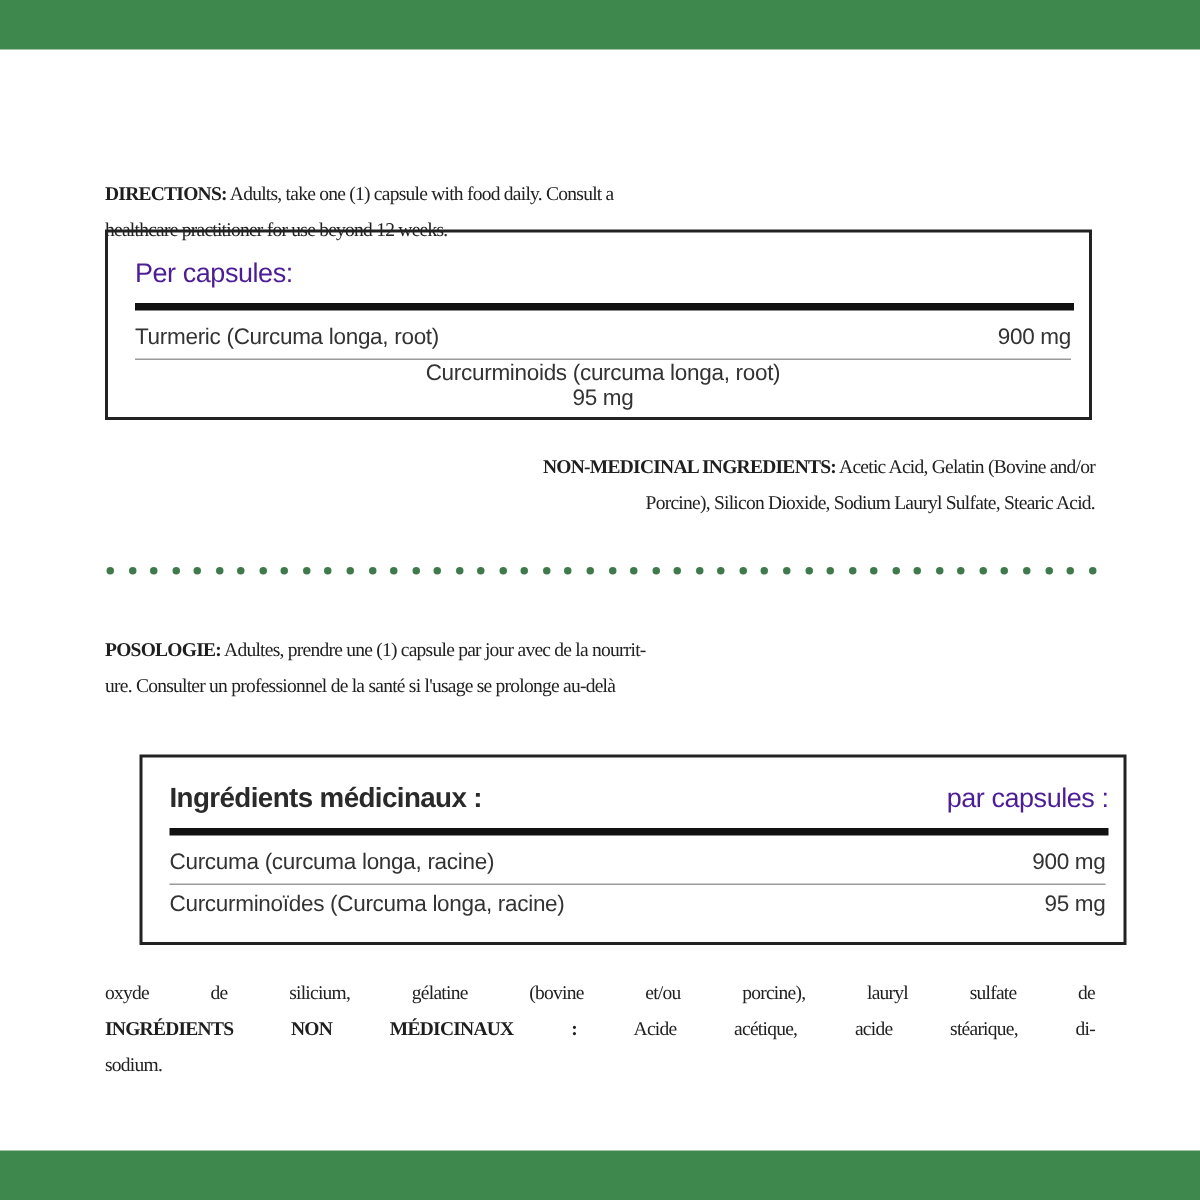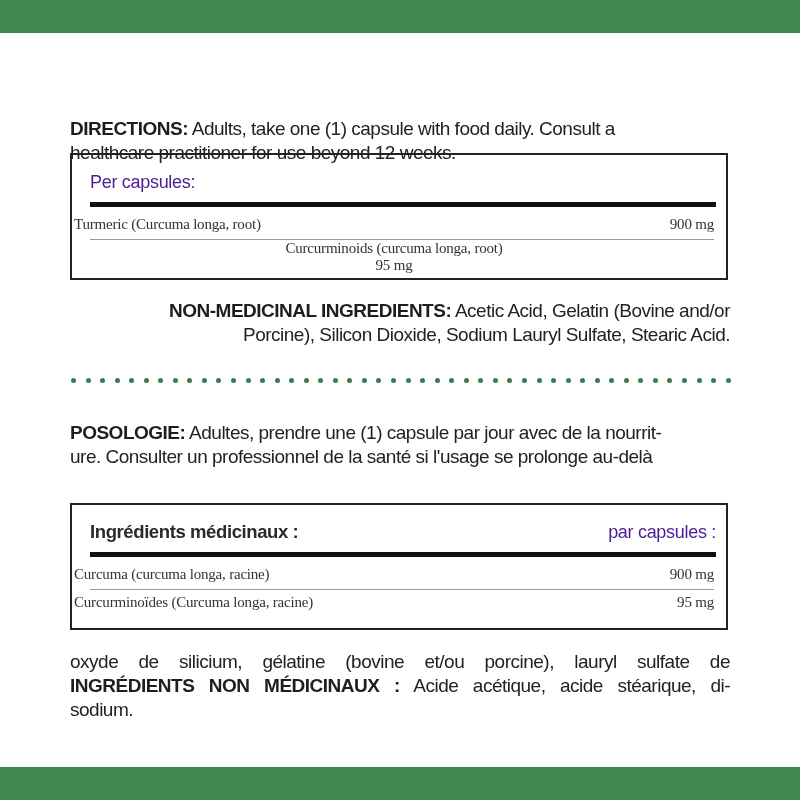--- a/index.html
+++ b/index.html
@@ -1,31 +1,31 @@
 <!DOCTYPE html>
 <html><head>
 <meta charset="utf-8">
 <style>
   html, body { margin:0; padding:0; }
   body { width:800px; height:800px; position:relative; background:#ffffff; overflow:hidden;
          font-family:"Liberation Sans", sans-serif; color:#222222; }
   .band { position:absolute; left:0; width:800px; background:#3f884d; }
   .band.top { top:0; height:33px; }
   .band.bottom { top:767px; height:33px; }
-  .para { position:absolute; left:70px; width:660px; font-size:19px; line-height:24px;
-          letter-spacing:-0.5px; color:#222; }
+  .para { position:absolute; left:70px; width:660px; font-size:13px; line-height:24px;
+          letter-spacing:-0.5px; color:#222;font-family:Liberation Serif, serif; }
   .para b { font-weight:bold; color:#1e1e1e; }
   .justify { text-align:justify; }
   .box { position:absolute; left:70px; width:654px; border:2px solid #222; box-sizing:content-box; }
   .box .head { position:absolute; left:18px; right:10px; top:14px; height:26px; display:flex; justify-content:space-between; align-items:center; }
   .box .head .title { font-size:18.5px; font-weight:bold; letter-spacing:-0.4px; color:#2a2a2a; }
   .box .head .per { font-size:18px; color:#4c1d95; letter-spacing:-0.3px; }
   .box .thick { position:absolute; left:18px; right:10px; top:47px; height:5px; background:#111; }
-  .box .row { position:absolute; left:2px; right:12px; height:24px; display:flex; justify-content:space-between; align-items:center;
-              font-size:15px; color:#333; letter-spacing:-0.2px;font-family:Liberation Serif, serif; }
+  .box .row { position:absolute; left:18px; right:12px; height:24px; display:flex; justify-content:space-between; align-items:center;
+              font-size:15px; color:#333; letter-spacing:-0.2px; }
   .box .thin { position:absolute; left:18px; right:12px; height:1px; background:#9a9a9a; }
   .dots { position:absolute; left:71px; top:378px; width:660px; height:6px; display:flex; justify-content:space-between; }
   .dot { width:5px; height:5px; border-radius:50%; background:#3f7a4d; }
 </style>
 </head>
 <body>
 
 <div class="band top"></div>
 
 <div class="para" style="top:117px;">
@@ -101,21 +101,21 @@
     <span class="dot"></span>
     <span class="dot"></span>
     <span class="dot"></span>
   </div>
 
 <div class="para" style="top:421px;">
   <div><b>POSOLOGIE:</b><span> Adultes, prendre une (1) capsule par jour avec de la nourrit-</span></div>
   <div>ure. Consulter un professionnel de la santé si l'usage se prolonge au-delà</div>
 </div>
 
-<div class="box" style="top:503px; height:123px;">
+<div class="box" style="top:503px; height:123px;margin-left:23px;">
   <div class="head">
     <span class="title">Ingrédients médicinaux :</span>
     <span class="per">par capsules :</span>
   </div>
   <div class="thick"></div>
   <div class="row" style="top:57px;justify-content:space-between;">
     <span>Curcuma (curcuma longa, racine)</span>
     <span>900 mg</span>
   </div>
   <div class="thin" style="top:84px;"></div>

